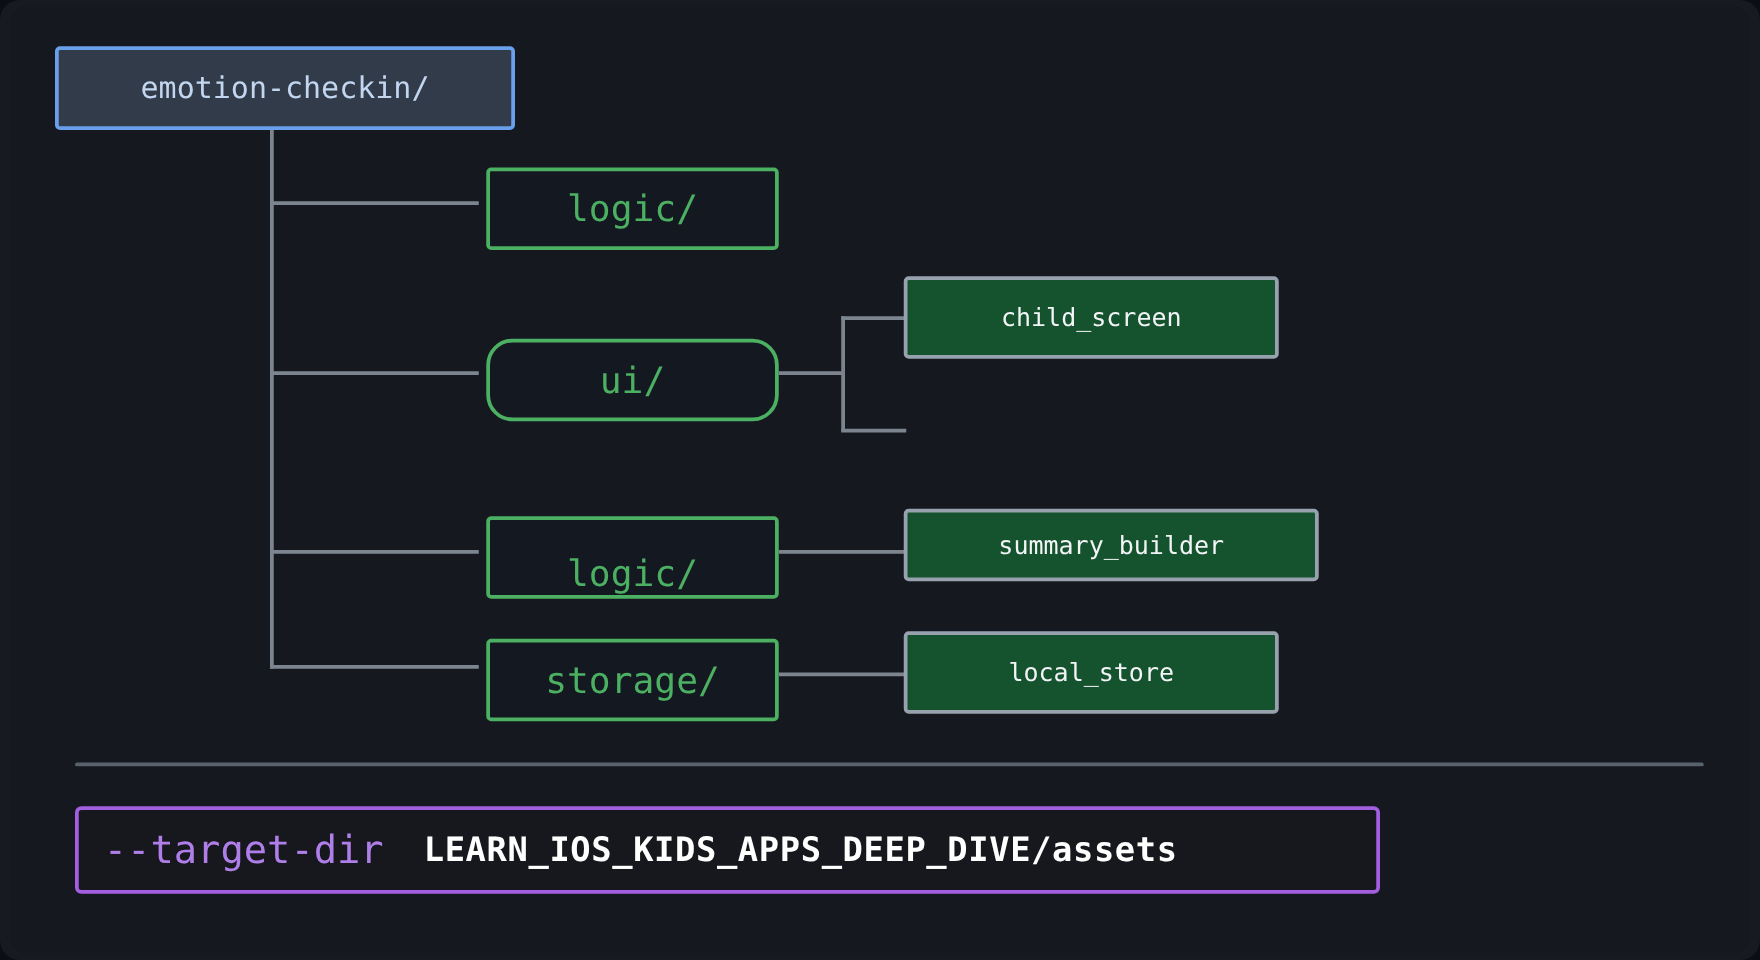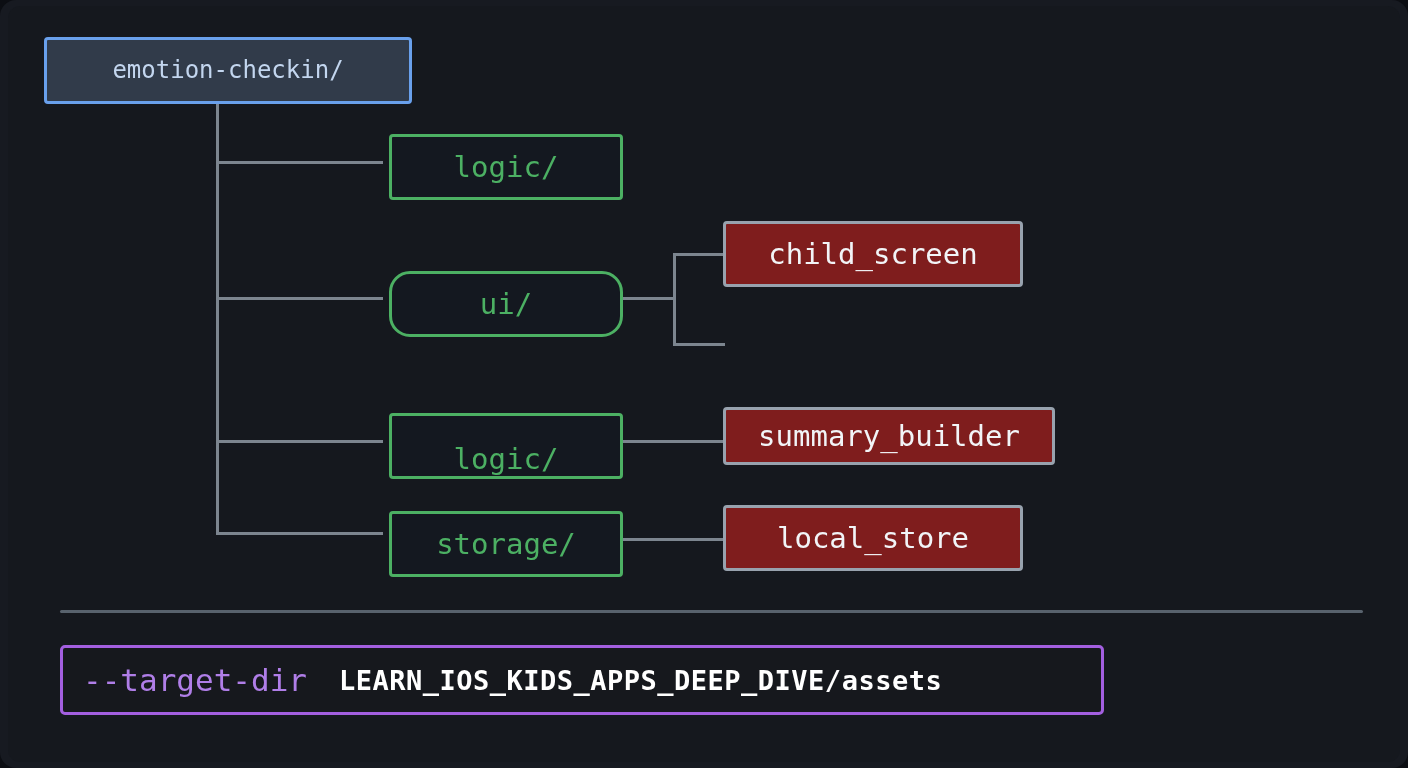--- a/index.html
+++ b/index.html
@@ -64,24 +64,24 @@
   .node-root .label { padding-bottom: 2px; }
 
   .node-dir {
     background: #141820;
     border: 3px solid #4cb063;
     color: #4cb063;
     font-size: 29px;
   }
 
   .node-leaf {
-    background: #7f1d1d;
+    background: #14532d;
     border: 3px solid #98a2ae;
     color: #f2f4f7;
-    font-size: 29px;
+    font-size: 20px;
     align-items: center;
   }
 
   
   #divider {
     position: absolute;
     left: 52px;
     top: 604px;
     width: 1303px;
     height: 3px;

